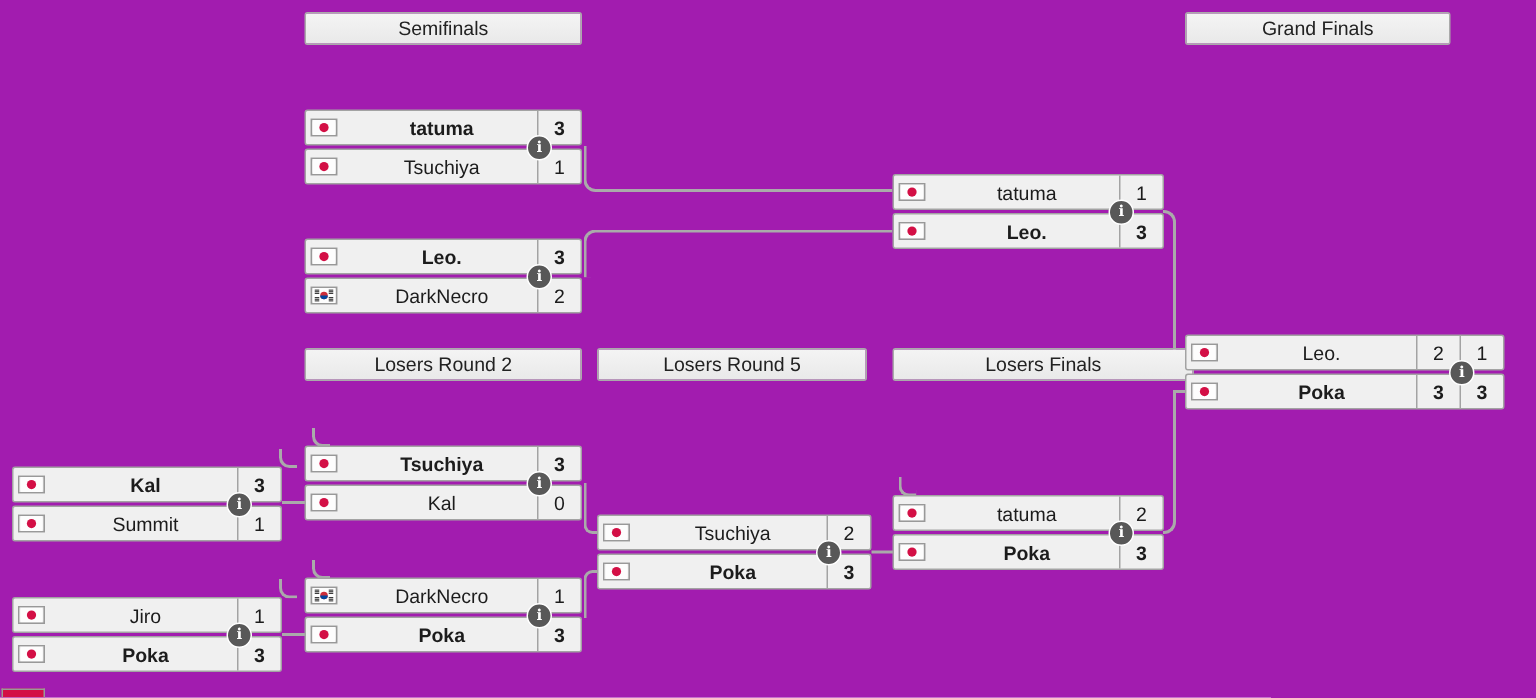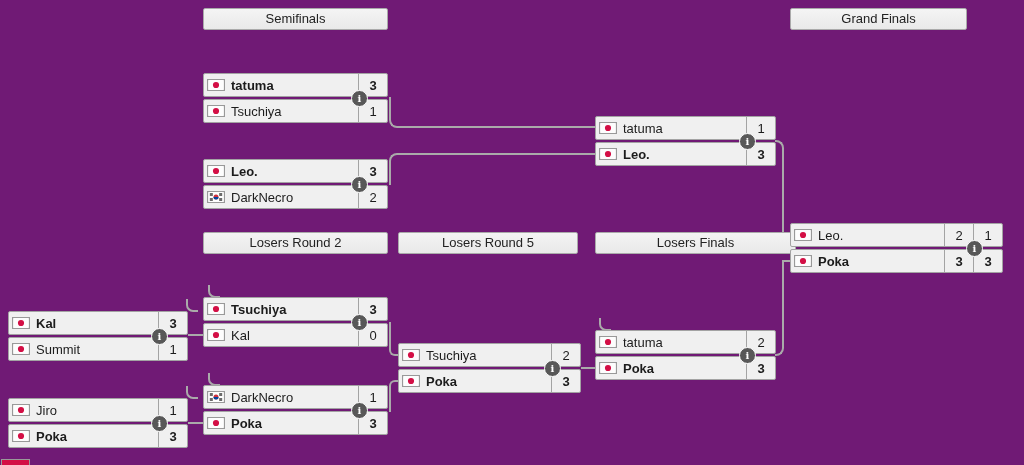--- a/index.html
+++ b/index.html
@@ -1,21 +1,21 @@
 <!DOCTYPE html>
 <html><head>
 <meta charset="utf-8">
 <style>
   html,body{margin:0;padding:0;}
-  #stage{position:relative;width:1024px;height:465px;background:#701a75;overflow:hidden;
+  #stage{position:relative;width:1024px;height:465px;background:#a21caf;overflow:hidden;
          font-family:"Liberation Sans", sans-serif;color:#1c1c1c;}
   .hdr{position:absolute;height:22px;line-height:20px;text-align:center;
        background:linear-gradient(#f4f4f4,#e9e9e9);border:1px solid #aaaaaa;border-radius:2px;
        font-size:13px;color:#222;box-sizing:border-box;z-index:2;}
-  .match{position:absolute;height:50px;z-index:3;}
+  .match{position:absolute;height:50px;z-index:3;text-align:center;}
   .trow{position:absolute;left:0;width:100%;height:24px;background:#f0f0f0;
         border:1px solid #a3a3a3;border-radius:2px;box-sizing:border-box;
         display:flex;align-items:center;font-size:13px;}
   .trow.t{top:0;} .trow.b{top:26px;}
   .flag{width:18px;height:12px;margin:0 6px 0 3px;border:1px solid #999;background:#fff;
         box-sizing:border-box;flex:0 0 auto;box-shadow:inset 0 0 2px rgba(0,0,0,.25);}
   .flag svg{display:block;width:100%;height:100%;}
   .tname{flex:1;white-space:nowrap;overflow:hidden;}
   .sc{width:28px;align-self:stretch;border-left:1px solid #a3a3a3;display:flex;
       align-items:center;justify-content:center;}

